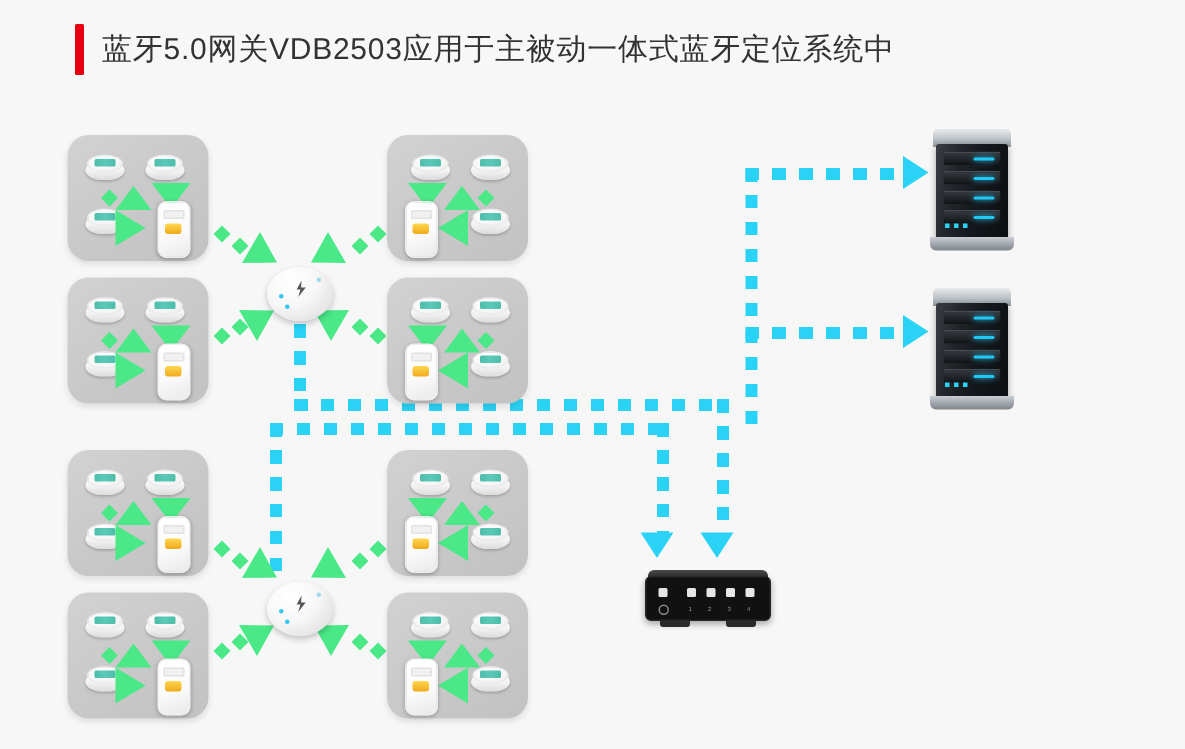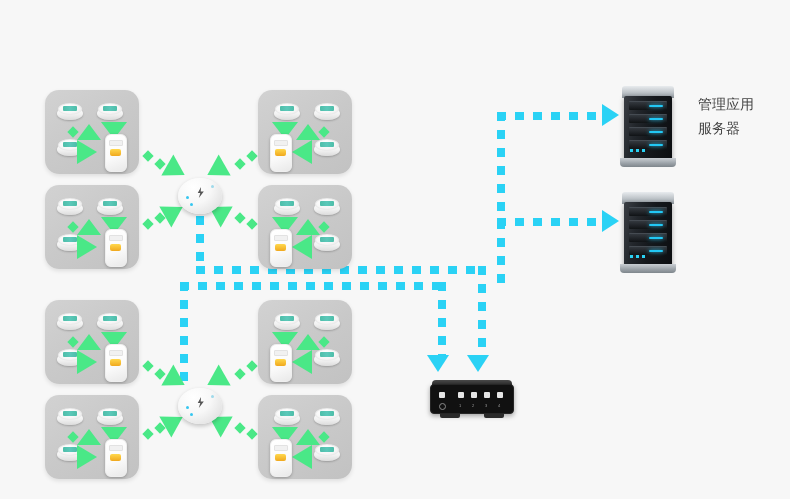--- a/index.html
+++ b/index.html
@@ -141,20 +141,24 @@
   .switch .pnum{position:absolute;font-size:4px;color:#9a9a9a;}
   .switch .pwr{position:absolute;left:8px;top:18px;width:7px;height:7px;border-radius:50%;
     border:1px solid #8a8a8a;box-sizing:border-box;}
   .switch .foot{position:absolute;top:34px;width:20px;height:4px;background:#2a2a2a;border-radius:0 0 2px 2px;}
 </style>
 </head>
 <body>
 
 <div id="stage">
 
+  <div class="header">
+    <div class="header-bar"></div>
+    <div class="header-title">蓝牙5.0网关VDB2503应用于主被动一体式蓝牙定位系统中</div>
+  </div>
 
   <div>
 
     <div class="dashV" style="left:497px;top:112px;height:172px;"></div>
 
     <div class="dashH" style="left:497px;top:112px;width:106px;"></div>
     <div class="cyanArrow right" style="left:602px;top:104px;"></div>
 
     <div class="dashH" style="left:497px;top:218px;width:106px;"></div>
     <div class="cyanArrow right" style="left:602px;top:210px;"></div>
@@ -492,24 +496,20 @@
           <i></i>
         </div>
     </div>
     <div class="panel">
       <s style="left:0;"></s>
         <s style="left:6px;"></s>
         <s style="left:12px;"></s>
     </div>
     <div class="base"></div>
   </div>
-  <div class="srv-label" style="left:698px;top:92px;">
-    <div>管理应用</div>
-    <div>服务器</div>
-  </div>
 
   <div class="server" style="left:620px;top:192px;">
     <div class="cap"></div>
     <div class="box">
       <div class="bay" style="top:5px;">
           <i></i>
         </div>
       <div class="bay" style="top:18px;">
           <i></i>
         </div>

